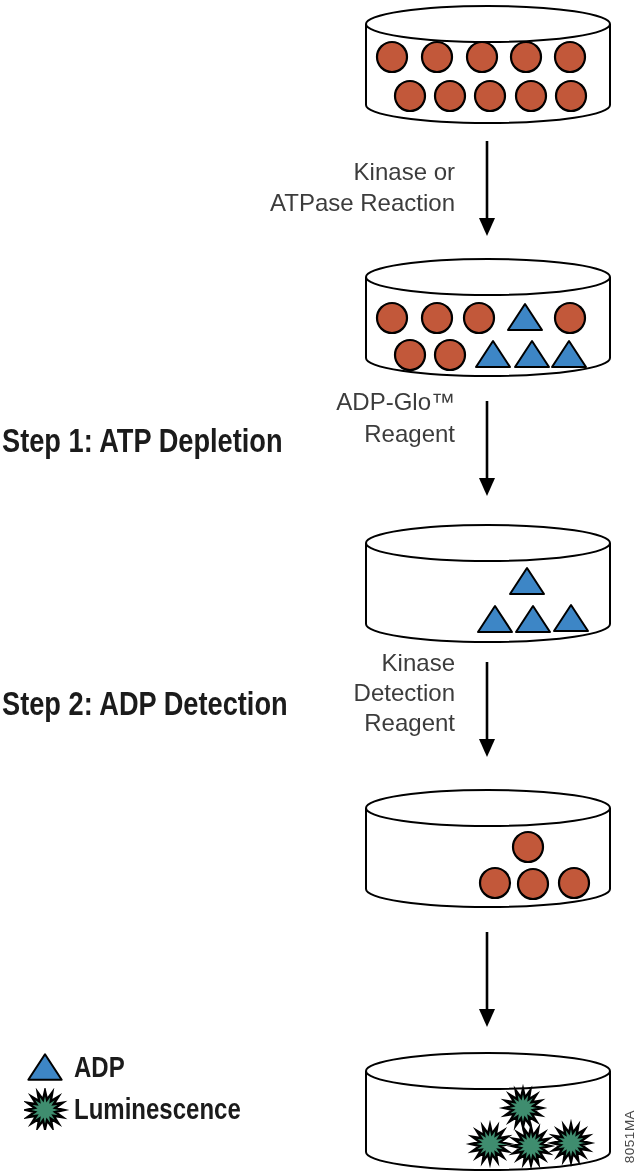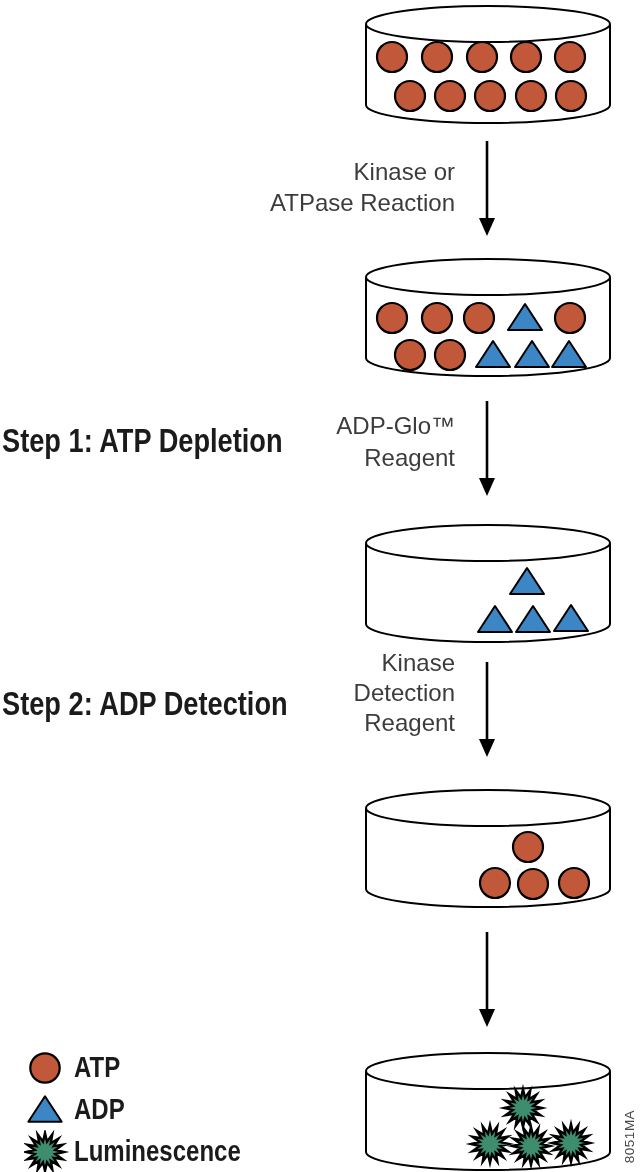--- a/index.html
+++ b/index.html
@@ -127,36 +127,30 @@
     <line x1="13" y1="0" x2="13" y2="79" stroke="#000" stroke-width="2.6"></line>
     <polygon points="13,95 5,77 21,77" fill="#000"></polygon>
   </svg>
   <svg class="arrow" style="left:474px;top:932px" viewBox="0 0 26 95">
     <line x1="13" y1="0" x2="13" y2="79" stroke="#000" stroke-width="2.6"></line>
     <polygon points="13,95 5,77 21,77" fill="#000"></polygon>
   </svg>
 
   <div class="flow-label" style="top:156px">Kinase or
 ATPase Reaction</div>
-  <div class="flow-label lh32" style="top:410px">ADP-Glo™
+  <div class="flow-label lh32" style="top:386px">ADP-Glo™
 Reagent</div>
   <div class="flow-label lh30" style="top:648px">Kinase
 Detection
 Reagent</div>
 
   <div class="step-label" style="top:421px">Step 1: ATP Depletion</div>
   <div class="step-label" style="top:684px">Step 2: ADP Detection</div>
 
   <div class="legend">
-    <div class="legend-row">
-      <div class="legend-symbol"><svg width="46" height="42" viewBox="0 0 46 42">
-            <circle cx="21" cy="22" r="14.7" fill="#c2583a" stroke="#000000" stroke-width="2.2"></circle>
-          </svg></div>
-      <div class="legend-label">ATP</div>
-    </div>
     <div class="legend-row">
       <div class="legend-symbol"><svg width="46" height="42" viewBox="0 0 46 42">
             <polygon points="4.34,33.76 37.66,33.76 21,8.280000000000001" fill="#3d86c6" stroke="#000000" stroke-width="2" stroke-linejoin="round"></polygon>
           </svg></div>
       <div class="legend-label">ADP</div>
     </div>
     <div class="legend-row">
       <div class="legend-symbol"><svg width="46" height="42" viewBox="0 0 46 42">
             <polygon points="21.0,3.0 23.0,11.7 28.3,4.4 26.8,13.3 34.4,8.6 29.7,16.2 38.6,14.7 31.3,20.0 40.0,22.0 31.3,24.0 38.6,29.3 29.7,27.8 34.4,35.4 26.8,30.7 28.3,39.6 23.0,32.3 21.0,41.0 19.0,32.3 13.7,39.6 15.2,30.7 7.6,35.4 12.3,27.8 3.4,29.3 10.7,24.0 2.0,22.0 10.7,20.0 3.4,14.7 12.3,16.2 7.6,8.6 15.2,13.3 13.7,4.4 19.0,11.7" fill="#3f8d6f" stroke="#000000" stroke-width="2.4" stroke-miterlimit="6"></polygon>
           </svg></div>

